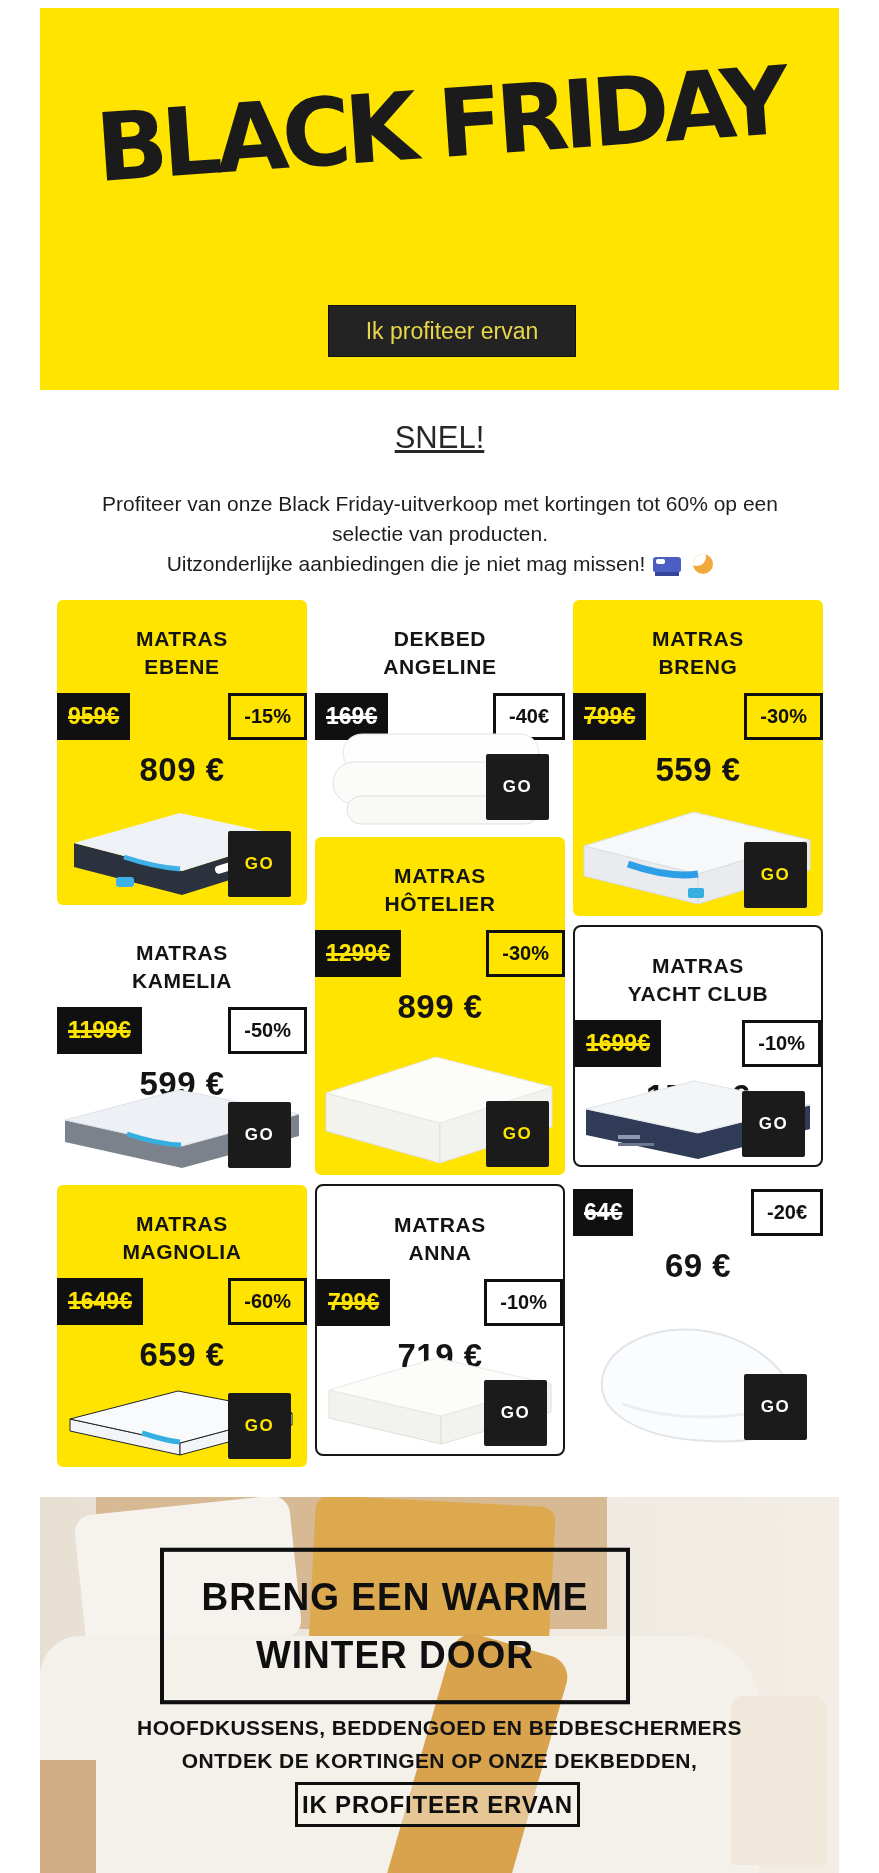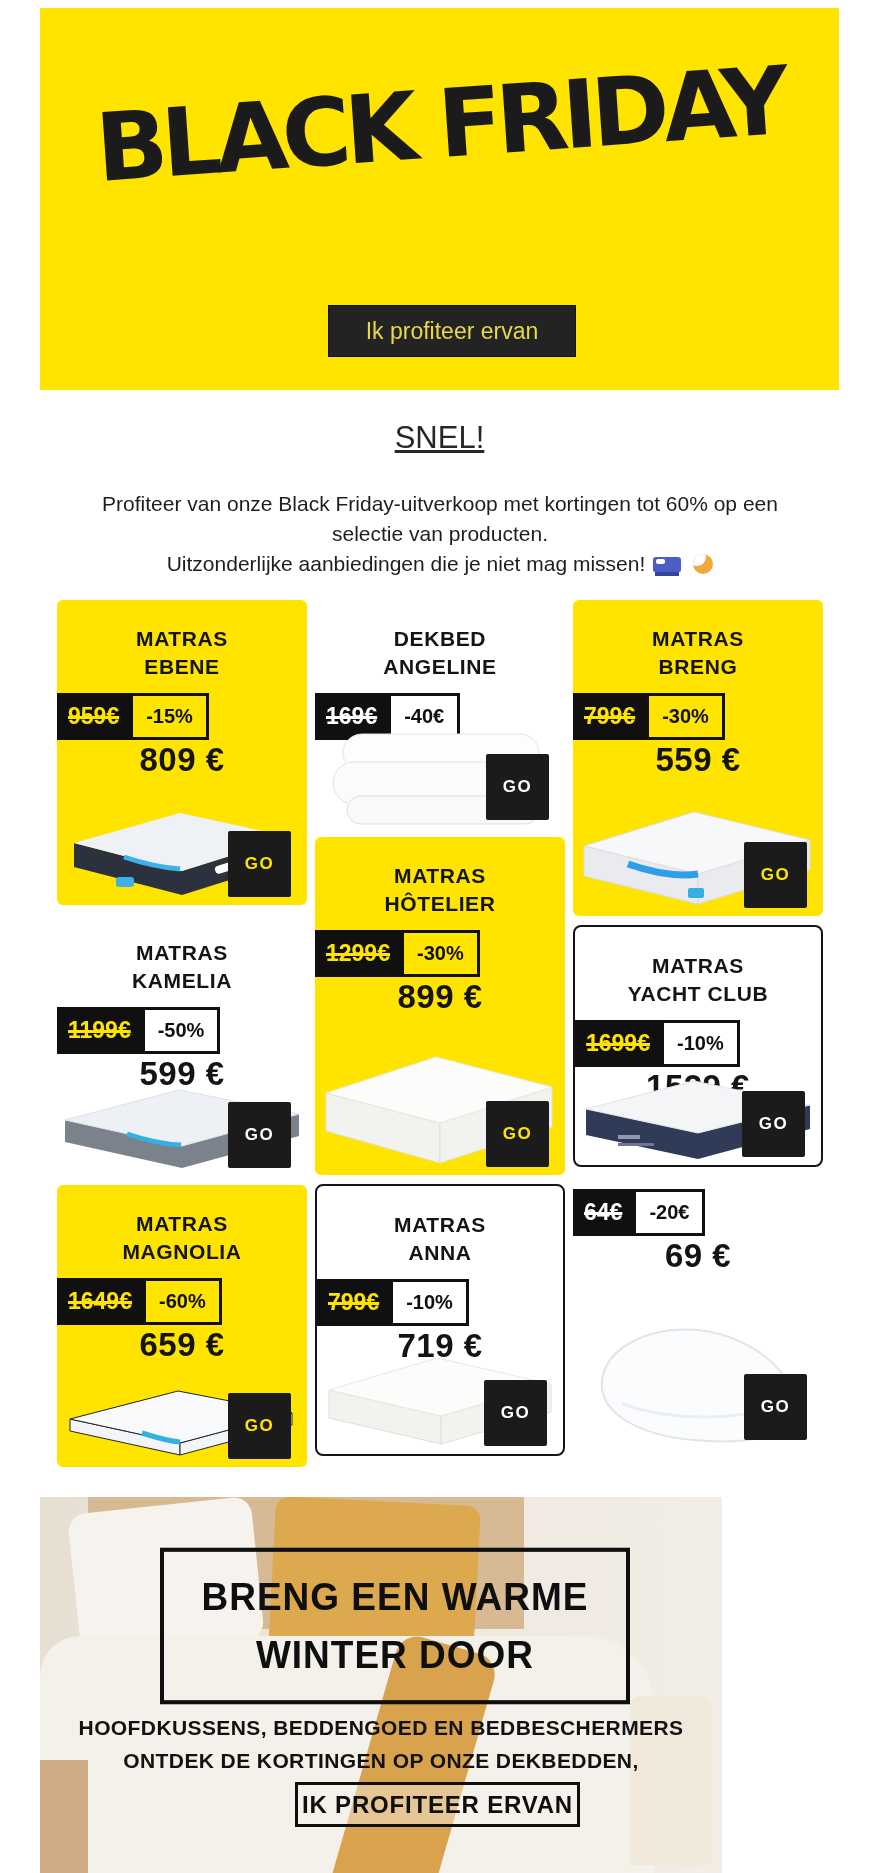--- a/index.html
+++ b/index.html
@@ -34,42 +34,42 @@
   .bed-emoji::after{content:"";position:absolute;left:2px;bottom:-4px;width:24px;height:4px;background:#36459a;}
   .moon-emoji{display:inline-block;width:20px;height:20px;border-radius:50%;background:#f2a93b;position:relative;margin-left:10px;vertical-align:-3px;overflow:hidden;}
   .moon-emoji::before{content:"";position:absolute;left:-5px;top:-6px;width:18px;height:18px;border-radius:50%;background:#fff;}
   
   .grid{position:absolute;left:57px;top:600px;width:766px;display:flex;gap:8px;}
   .gcol{width:250px;display:flex;flex-direction:column;gap:9px;}
   .card{position:relative;text-align:center;border-radius:6px;box-sizing:border-box;}
   .card.yellow{background:var(--yellow);}
   .card.bordered{border:2px solid #151515;border-radius:8px;background:#fff;}
   .card-title{padding-top:25px;font-weight:bold;font-size:21px;line-height:1.32;letter-spacing:0.6px;color:var(--ink);}
-  .badge{display:flex;justify-content:flex-start;margin-top:13px;height:47px;}
+  .badge{display:flex;justify-content:space-between;margin-top:13px;height:47px;}
   .badge .old{
     background:#101010;display:flex;align-items:center;padding:0 11px;
     font-size:23px;font-weight:bold;color:var(--yellow);
     text-decoration:line-through;text-decoration-thickness:3px;
   }
   .badge.wo .old{color:#ffffff;}
   .badge .disc{
     border:3px solid #101010;box-sizing:border-box;display:flex;align-items:center;
     padding:0 13px;font-size:20px;font-weight:bold;color:#101010;background:transparent;
   }
-  .price{margin-top:1px;font-size:33px;font-weight:bold;color:var(--ink);letter-spacing:0.5px;}
+  .price{margin-top:11px;font-size:33px;font-weight:bold;color:var(--ink);letter-spacing:0.5px;}
   .img{position:absolute;left:0;right:0;bottom:4px;display:flex;justify-content:center;pointer-events:none;}
   .go{
     position:absolute;right:16px;bottom:8px;width:63px;height:66px;background:#1b1b1b;
     display:flex;align-items:center;justify-content:center;
     font-size:17px;font-weight:bold;letter-spacing:1.5px;cursor:pointer;border-radius:2px;text-align:center;
   }
   .go.gy{color:var(--yellow);}
   .go.gw{color:#ffffff;}
   
-  .banner{position:absolute;left:40px;top:1497px;width:682px;height:376px;overflow:hidden;background:#0ea5e9;}
+  .banner{position:absolute;left:40px;top:1497px;width:799px;height:376px;overflow:hidden;background:#0ea5e9;}
   .ph{position:absolute;}
   .ph-wall{inset:0;background:linear-gradient(90deg,#e8dfd3 0%,#efe9e0 55%,#f2ede5 100%);}
   .ph-headboard{left:7%;top:0;width:64%;height:35%;background:#d7b994;}
   .ph-pillow-white{left:5%;top:2%;width:27%;height:38%;background:#f6f3ee;border-radius:18px;transform:rotate(-6deg);}
   .ph-pillow-yellow{left:34%;top:1%;width:30%;height:42%;background:#dda94f;border-radius:14px;transform:rotate(3deg);}
   .ph-duvet{left:0;top:37%;width:90%;height:63%;background:#f4f1eb;border-radius:40px 70px 0 0;}
   .ph-throw{left:47%;top:38%;width:15%;height:75%;background:#d9a34e;transform:rotate(16deg);border-radius:22px;}
   .ph-table{left:0;bottom:0;width:7%;height:30%;background:#cfac83;}
   .ph-basket{right:1.5%;bottom:2%;width:12%;height:45%;background:#f0e8da;border-radius:12px 12px 4px 4px;}
   .banner-frame{

